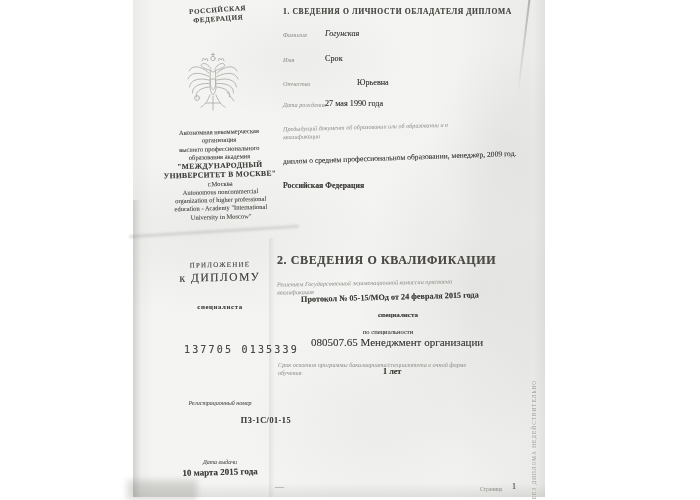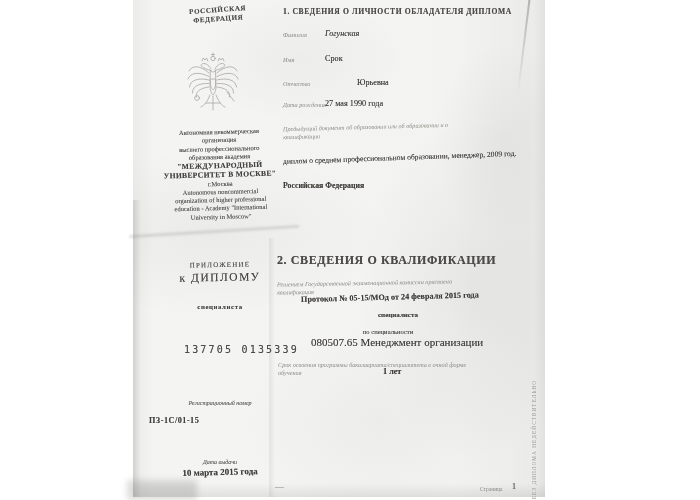--- a/index.html
+++ b/index.html
@@ -36,21 +36,21 @@
     font-size:7px; letter-spacing:1.2px; color:#504e4a; transform:rotate(-1deg);}
   .doc-title2{ left:16px; top:271px; width:142px; text-align:center;
     font-size:11.5px; letter-spacing:1.5px; color:#474541; font-weight:500; transform:rotate(-1deg);}
   .doc-subtitle{ left:16px; top:303px; width:142px; text-align:center;
     font-size:6.8px; font-weight:700; letter-spacing:0.6px; color:#4c4a46;}
   .serial{ left:16px; top:344px; width:150px; text-align:right;
     font-family:"DejaVu Sans Mono","Liberation Mono",monospace;
     font-size:10px; letter-spacing:2.2px; color:#4b4b49;}
   .reg-label{ left:52px; top:400px; width:70px; text-align:center;
     font-size:6px; line-height:7.4px; color:#6b6965; font-style:italic;}
-  .reg-number{ left:16px; top:416px; width:142px; text-align:left;
+  .reg-number{ left:16px; top:416px; width:142px; text-align:right;
     font-size:8.2px; letter-spacing:0.5px; color:#454341; font-weight:600;}
   .issue-label{ left:52px; top:459px; width:70px; text-align:center;
     font-size:6px; color:#6b6965; font-style:italic;}
   .issue-date{ left:16px; top:467px; width:142px; text-align:center;
     font-size:9px; color:#403e3b; font-weight:600; transform:rotate(-1.5deg);}
 
   
   .s1-title{ left:150px; top:7px; font-size:7.6px; letter-spacing:0.6px; color:#4c4a46; font-weight:600;}
   .field-label{ font-size:6.2px; font-style:italic; color:#8d8b85; }
   .field-value{ font-size:8.2px; color:#3d3b38; }

